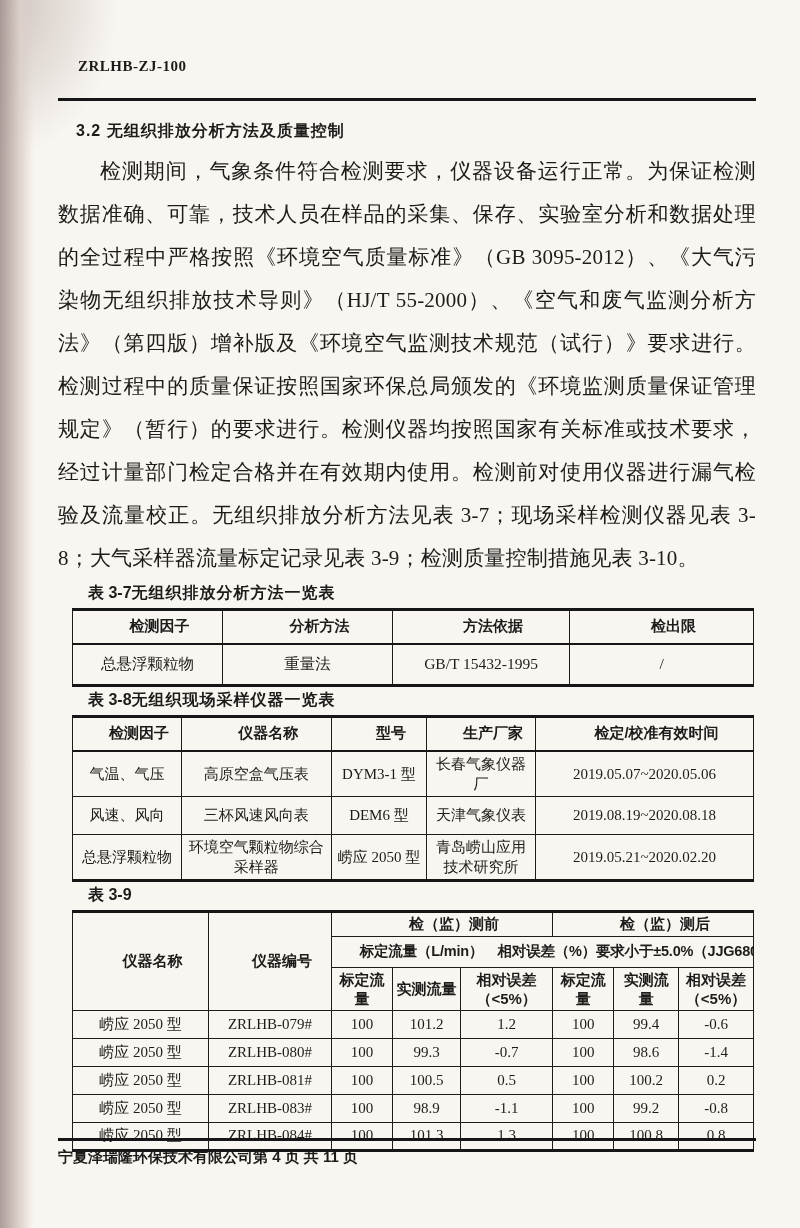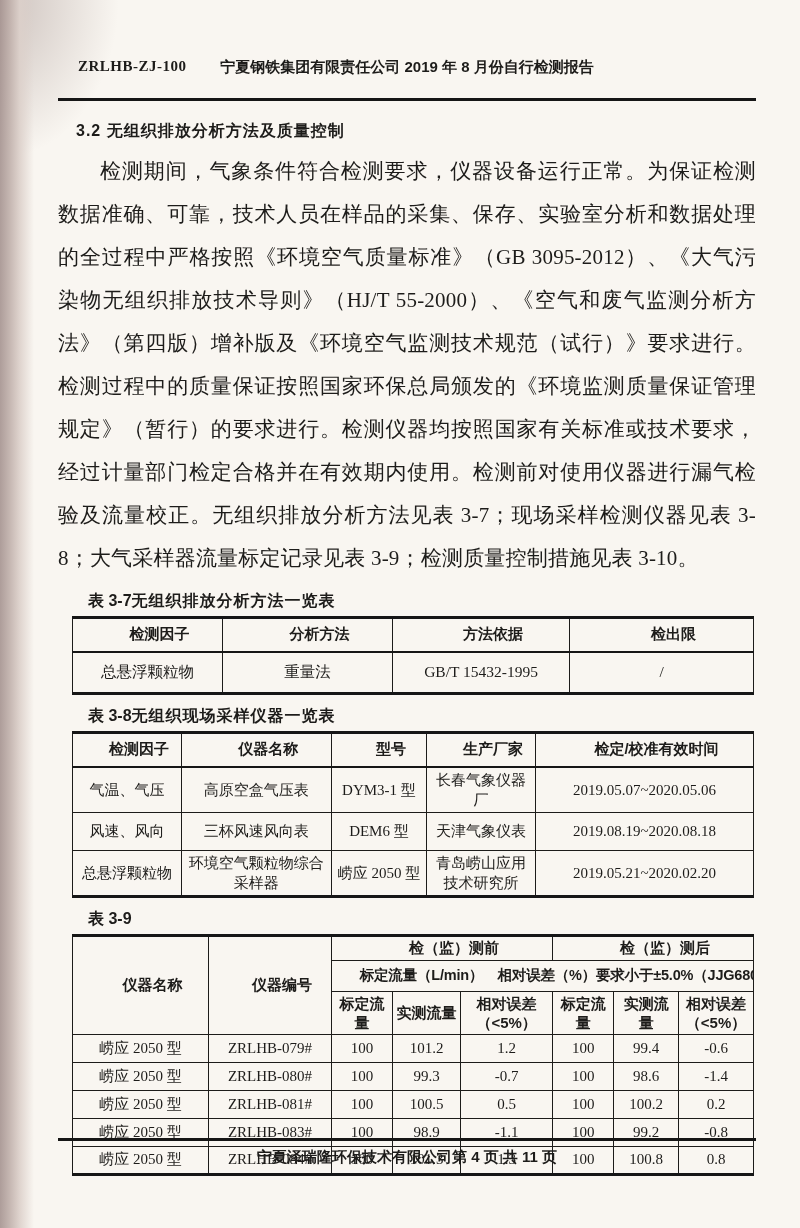--- a/index.html
+++ b/index.html
@@ -29,21 +29,21 @@
   .doc-title { position:absolute; left:50%; transform:translateX(-50%); white-space:nowrap; }
   .header-rule { margin-top:16px; border-bottom:3px solid var(--rule,#161616); }
 
   
   .section-heading { margin:20px 0 0 18px; font-size:16px; font-weight:bold;
     font-family:"Liberation Sans","DejaVu Sans",sans-serif; letter-spacing:1px; }
   .body-paragraph { margin-top:8px; font-size:21px; line-height:43px;
     text-align:justify; text-indent:2em; letter-spacing:.2px; }
 
   
-  .tbl-caption { display:flex; align-items:baseline; margin-top:11px;
+  .tbl-caption { display:flex; align-items:baseline; margin-top:3px;
     font-family:"Liberation Sans","DejaVu Sans",sans-serif; font-weight:bold; font-size:16px; }
   .tbl-caption .cap-label { margin-left:30px; }
   .tbl-caption .cap-title { flex:1; letter-spacing:1px; }
 
   
   table.doc-table { width:calc(100% - 16px); margin:4px 0 0 14px;
     border-collapse:collapse; table-layout:fixed;
     border-top:3px solid var(--rule,#161616); border-bottom:3px solid var(--rule,#161616); }
   .doc-table th, .doc-table td {
     border:1.5px solid var(--ink,#1d1c1a); text-align:center; vertical-align:middle;
@@ -55,34 +55,33 @@
   .t38 thead th { height:34px; border-bottom:2.5px solid var(--rule,#161616); }
   .t38 td { height:38px; line-height:20px; }
   .t39 tr.rA th { height:25px;margin-left:19px; }
   .t39 tr.rB th { height:31px; font-size:14.5px; white-space:nowrap; letter-spacing:-.2px; }
   .t39 tr.rC th { height:42px; line-height:19px; padding:2px 3px; }
   .t39 tbody td { height:28px; }
 
   
   .doc-footer { position:absolute; left:58px; right:44px; top:1138px; z-index:10;
     border-top:3px solid var(--rule,#161616); padding-top:7px;
-    display:flex; justify-content:center;
+    display:flex; justify-content:flex-start;
     font-family:"Liberation Sans","DejaVu Sans",sans-serif; font-weight:bold; font-size:15px; }
 </style>
 </head>
 <body>
 
 <div class="scan-corner"></div>
 <div class="scan-edge"></div>
 
 <div class="content">
 
   <div class="doc-header">
     <span class="doc-code">ZRLHB-ZJ-100</span>
-    <span class="doc-title">宁夏钢铁集团有限责任公司 2019 年 8 月份自行检测报告</span>
   </div>
   <div class="header-rule"></div>
 
   <div class="section-heading">3.2 无组织排放分析方法及质量控制</div>
 
   <div class="body-paragraph">检测期间，气象条件符合检测要求，仪器设备运行正常。为保证检测数据准确、可靠，技术人员在样品的采集、保存、实验室分析和数据处理的全过程中严格按照《环境空气质量标准》（GB 3095-2012）、《大气污染物无组织排放技术导则》（HJ/T 55-2000）、《空气和废气监测分析方法》（第四版）增补版及《环境空气监测技术规范（试行）》要求进行。检测过程中的质量保证按照国家环保总局颁发的《环境监测质量保证管理规定》（暂行）的要求进行。检测仪器均按照国家有关标准或技术要求，经过计量部门检定合格并在有效期内使用。检测前对使用仪器进行漏气检验及流量校正。无组织排放分析方法见表 3-7；现场采样检测仪器见表 3-8；大气采样器流量标定记录见表 3-9；检测质量控制措施见表 3-10。</div>
 
   <div class="tbl-caption">
     <span class="cap-label">表 3-7</span>
     <span class="cap-title">无组织排放分析方法一览表</span>

